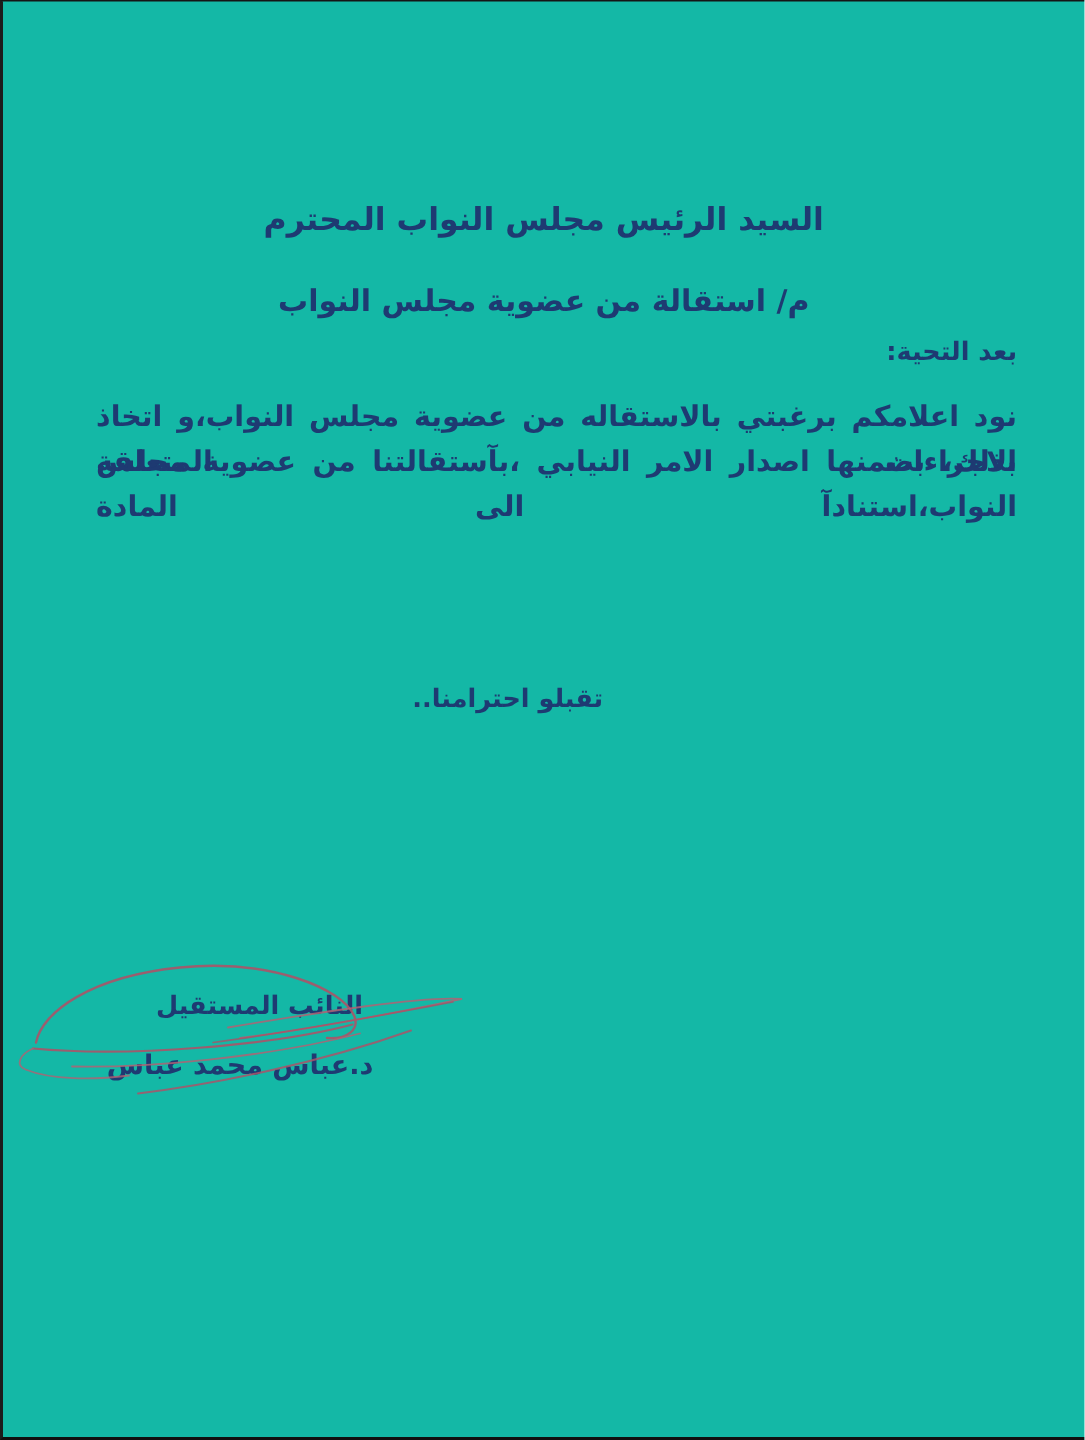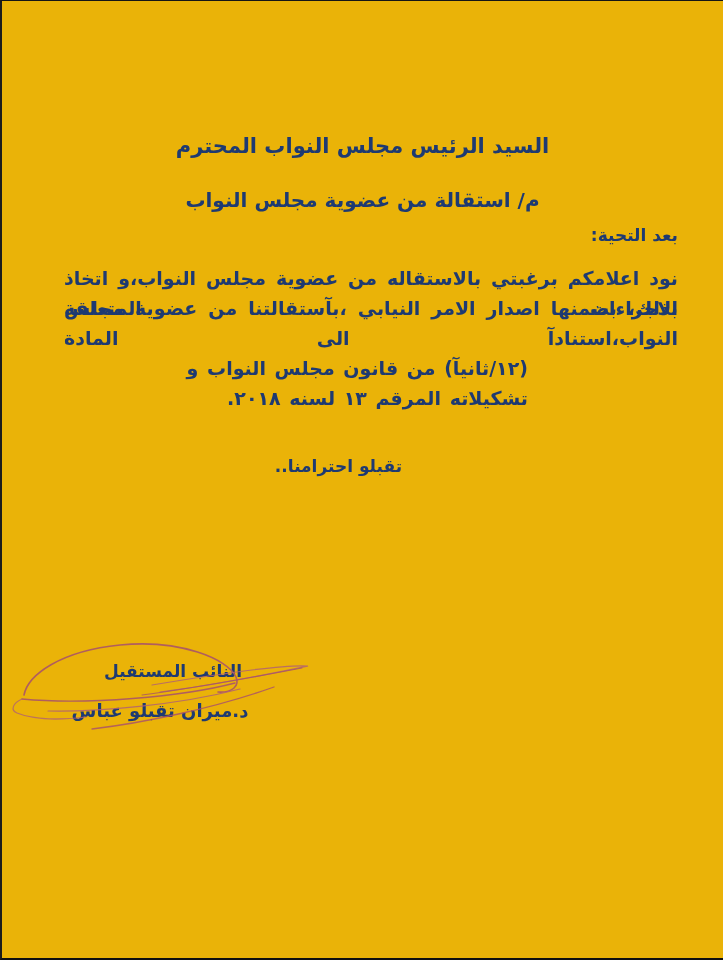--- a/index.html
+++ b/index.html
@@ -4,21 +4,21 @@
 <style>
   * { margin: 0; padding: 0; box-sizing: border-box; }
   html, body { background: #ffffff; }
   body {
     width: 723px; height: 960px;
     font-family: "DejaVu Sans", sans-serif;
     position: relative; overflow: hidden;
   }
   .page {
     position: absolute; inset: 0;
-    background: #eab308;
+    background: #14b8a6;
     border-left: 2px solid #1c1c1c;
     border-top: 1px solid #151515;
     border-bottom: 2px solid #101010;
   }
   .txt { color: #1e3a72; font-weight: bold; direction: rtl; }
 
   .recipient {
     position: absolute; top: 133px; left: 0; right: 0;
     text-align: center; font-size: 21px; letter-spacing: 0.5px;
   }
@@ -70,27 +70,26 @@
   <div class="txt recipient">السيد الرئيس مجلس النواب المحترم</div>
 
   <div class="txt subject">م/ استقالة من عضوية مجلس النواب</div>
 
   <div class="txt greeting">بعد التحية:</div>
 
   <div class="txt bodyline l1">نود اعلامكم برغبتي بالاستقاله من عضوية مجلس النواب،و اتخاذ الاجراءات المتعلقة</div>
 
   <div class="txt bodyline l2">بذلك، بضمنها اصدار الامر النيابي ،بآستقالتنا من عضوية مجلس النواب،استنادآ الى المادة</div>
 
-  <div class="txt bodyline l3">(١٢/ثانيآ) من قانون مجلس النواب و تشكيلاته المرقم ١٣ لسنه ٢٠١٨.</div>
 
   <div class="txt closing">تقبلو احترامنا..</div>
 
   <div class="txt sig-title">النائب المستقيل</div>
 
-  <div class="txt sig-name">د.ميران تقبلو عباس</div>
+  <div class="txt sig-name">د.عباس محمد عباس</div>
 
   <svg class="sig-svg" viewBox="0 0 340 115" xmlns="http://www.w3.org/2000/svg">
 
     <path d="M 22 62 C 26 42 58 18 118 12 C 178 6 226 26 234 44 C 238 53 230 60 216 59" stroke="#aa5468" stroke-width="1.6" opacity="0.9"></path>
 
     <path d="M 150 52 C 210 42 280 31 306 33 C 282 38 215 52 158 59" stroke="#b06173" stroke-width="1.2" opacity="0.85"></path>
     <path d="M 140 62 C 200 54 262 42 300 35" stroke="#a85266" stroke-width="1.1" opacity="0.8"></path>
 
     <path d="M 233 50 C 180 64 84 72 20 66" stroke="#aa5468" stroke-width="1.4" opacity="0.9"></path>
     <path d="M 238 56 C 176 72 96 79 46 78" stroke="#b06173" stroke-width="1.2" opacity="0.85"></path>

